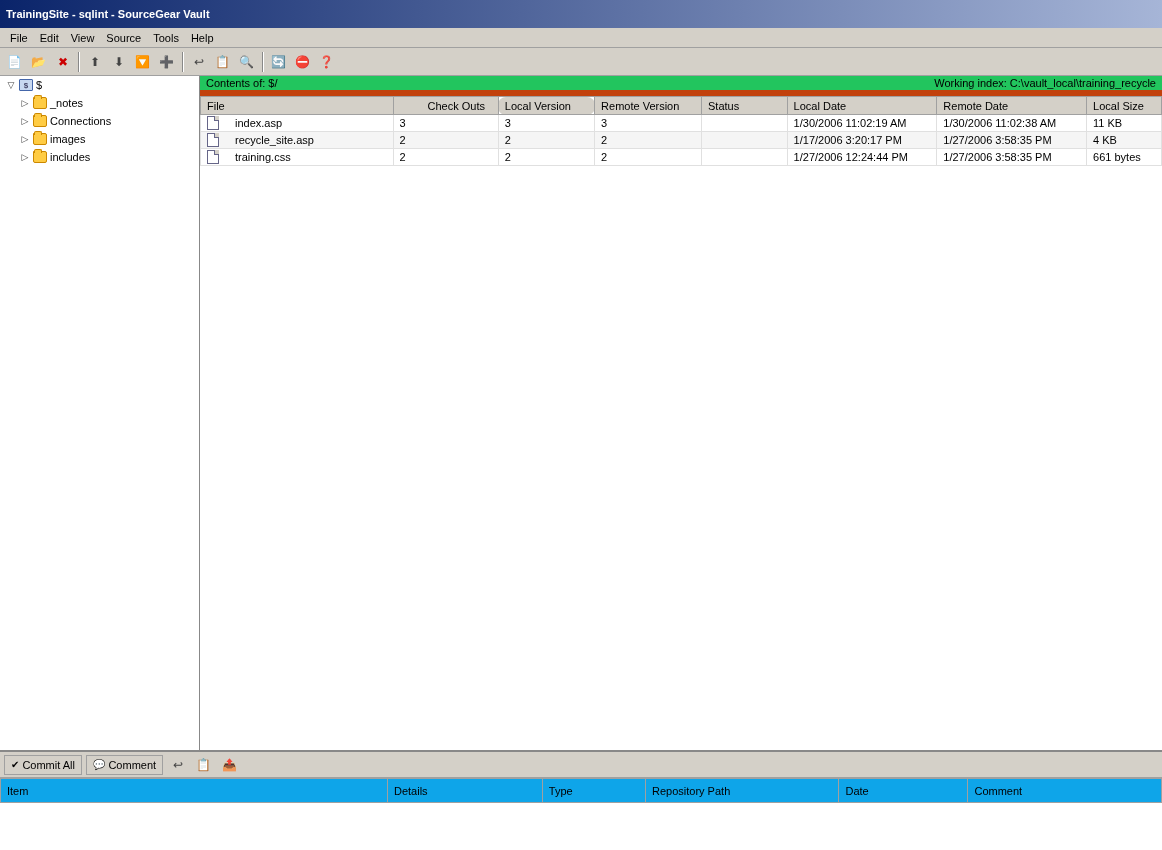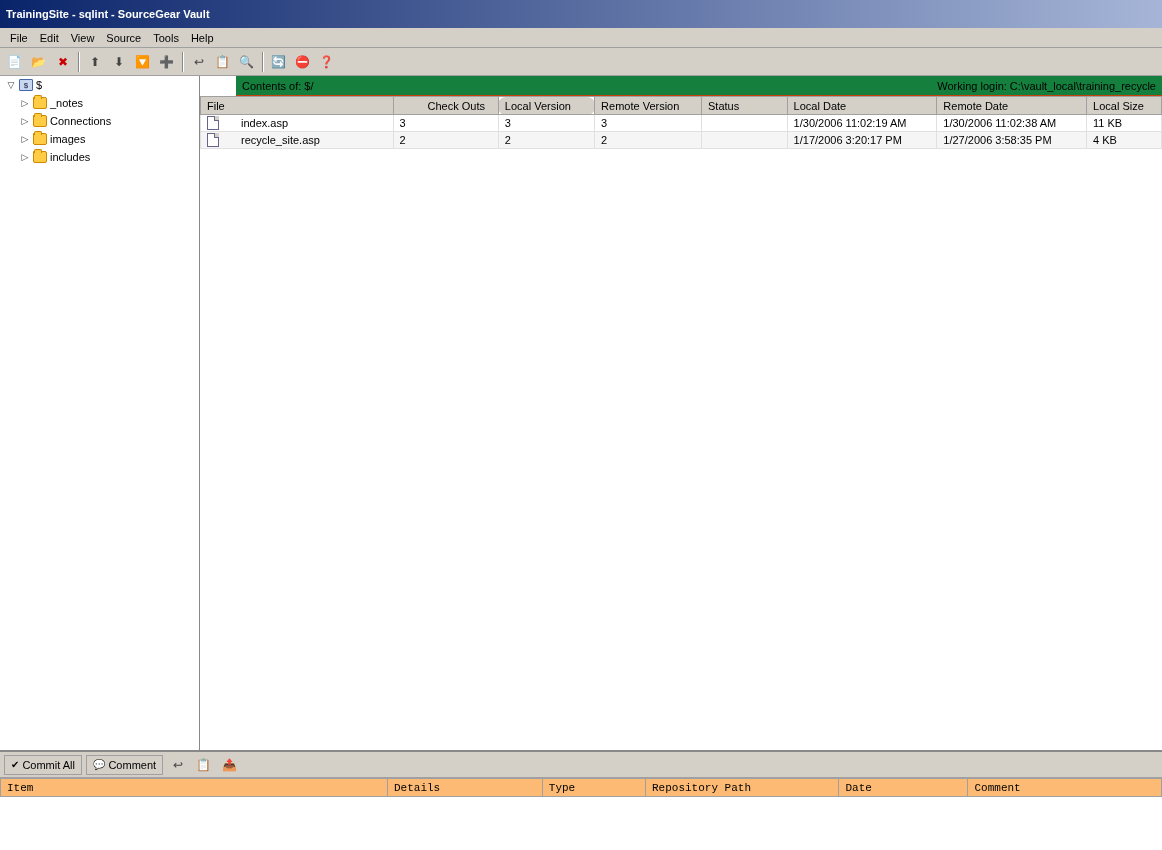--- a/index.html
+++ b/index.html
@@ -158,30 +158,29 @@
     
     .right-pane {
       flex: 1;
       display: flex;
       flex-direction: column;
       overflow: hidden;
       background: white;
     }
 
     .pane-header {
-      background: #15803d;
+      background: #22c55e;
       padding: 2px 6px;
       font-size: 11px;
       display: flex;
       justify-content: space-between;
       align-items: center;
       height: 20px;
       flex-shrink: 0;
-      border-bottom: 1px solid #c2410c;
-      margin-left: 36px;
+      border-bottom: 6px solid #c2410c;
     }
 
     
     .file-table {
       flex: 1;
       overflow: auto;
     }
     table {
       width: 100%;
       border-collapse: collapse;
@@ -203,21 +202,21 @@
     td {
       border: 1px solid #e0e0e0;
       padding: 1px 6px;
       white-space: nowrap;
       height: 17px;
     }
     tr:nth-child(even) td { background: #f5f5f5; }
     .file-cell {
       display: flex;
       align-items: center;
-      gap: 22px;
+      gap: 16px;
     }
     .file-doc-icon {
       width: 12px;
       height: 14px;
       background: white;
       border: 1px solid #668;
       position: relative;
       flex-shrink: 0;
     }
     .file-doc-icon::before {
@@ -261,23 +260,22 @@
       cursor: pointer;
       font-size: 11px;
       height: 20px;
     }
     .bottom-table-area {
       flex: 1;
       background: white;
       overflow: auto;
     }
     .bottom-table th {
-      background: #fdba74;
-      height: 18px;
-      font-family: Liberation Mono, monospace;
+      background: #0ea5e9;
+      height: 24px;
     }
 
     
     ::-webkit-scrollbar { width: 14px; height: 14px; }
     ::-webkit-scrollbar-track { background: #d4d0c8; }
     ::-webkit-scrollbar-thumb { background: #a0a0a0; border: 1px solid #808080; }
   </style>
 </head>
 <body>
 
@@ -356,21 +354,21 @@
           <div class="folder-icon"></div>
         </span>
       <span class="tree-label">includes</span>
     </div>
   </div>
 
   <div class="right-pane">
 
     <div class="pane-header">
       <span>Contents of: $/</span>
-      <span>Working login: C:\vault_local\training_recycle</span>
+      <span>Working index: C:\vault_local\training_recycle</span>
     </div>
 
     <div class="file-table">
       <table>
         <thead>
           <tr>
             <th style="min-width:180px;">File</th>
             <th style="min-width:80px;padding-left:34px;">Check Outs</th>
             <th style="min-width:90px;border-radius:8px;">Local Version</th>
             <th style="min-width:100px;">Remote Version</th>
@@ -404,20 +402,35 @@
       </div>
     </td>
     <td>2</td>
     <td>2</td>
     <td>2</td>
     <td></td>
     <td>1/17/2006 3:20:17 PM</td>
     <td>1/27/2006 3:58:35 PM</td>
     <td>4 KB</td>
   </tr>
+            <tr>
+    <td>
+      <div class="file-cell">
+        <div class="file-doc-icon"></div>
+        <span>training.css</span>
+      </div>
+    </td>
+    <td>2</td>
+    <td>2</td>
+    <td>2</td>
+    <td></td>
+    <td>1/27/2006 12:24:44 PM</td>
+    <td>1/27/2006 3:58:35 PM</td>
+    <td>661 bytes</td>
+  </tr>
           </tbody>
       </table>
     </div>
   </div>
 </div>
 
 <div class="bottom-panel">
   <div class="bottom-toolbar">
     <button class="bottom-btn">
       <span style="font-size:10px;">✔</span>

